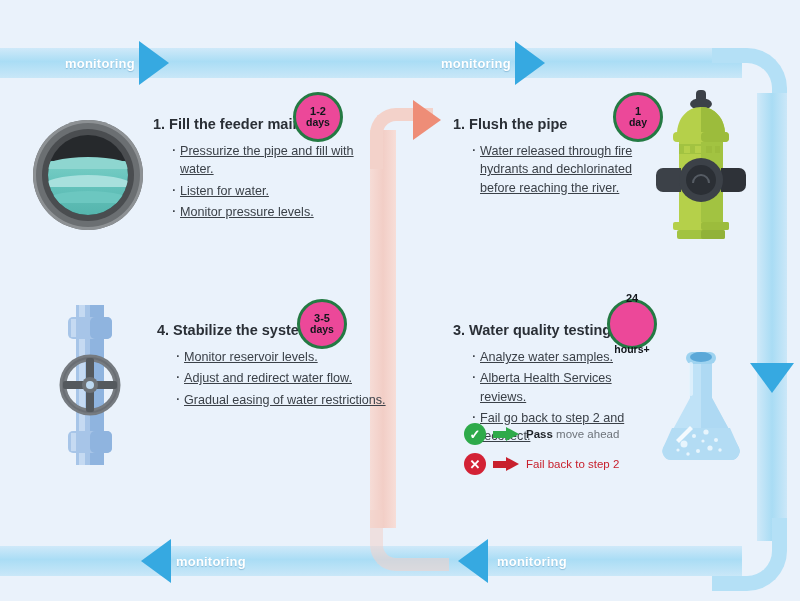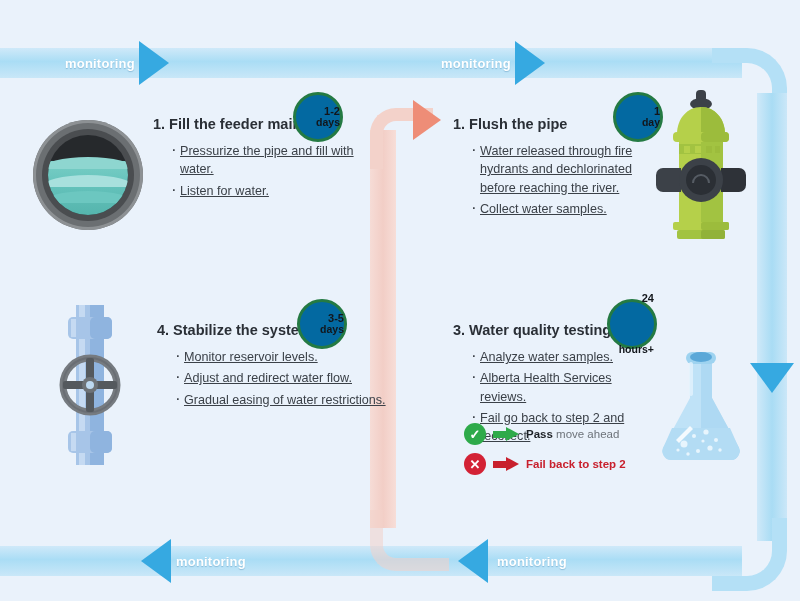--- a/index.html
+++ b/index.html
@@ -89,43 +89,43 @@
   }
   .bullets li:before{
     content:"\00B7";position:absolute;left:0;top:-1px;
     font-size:17px;line-height:1;color:#3b4148;
   }
   .bullets.wide li{max-width:178px;}
 
   
   .badge{
     position:absolute;width:44px;height:44px;border-radius:50%;
-    border:3px solid #247a43;background:#0369a1;
-    display:flex;flex-direction:column;align-items:flex-end;justify-content:center;
+    border:3px solid #247a43;background:#ec4899;
+    display:flex;flex-direction:column;align-items:center;justify-content:center;
     line-height:1.02;
   }
   .badge span{font-size:11px;font-weight:bold;color:#12161b;display:block;text-align:center;}
   .badge span.b2{font-size:10.5px;}
 
   
   .legend-row{position:absolute;display:flex;align-items:center;gap:7px;}
   .lg-circle{
     width:22px;height:22px;border-radius:50%;
     display:flex;align-items:center;justify-content:center;
     color:#fff;font-size:13px;font-weight:bold;line-height:1;
   }
   .lg-arrow{position:relative;width:26px;height:14px;}
   .lg-arrow .shaft{position:absolute;left:0;top:4px;width:14px;height:7px;}
   .lg-arrow .head{
     position:absolute;right:0;top:0;width:0;height:0;
     border-top:7px solid transparent;border-bottom:7px solid transparent;
   }
   .lg-text{font-size:11.5px;color:#6d737a;white-space:nowrap;}
   .lg-text b{color:#1d2126;}
-  .lg-text.fail{color:#c8202d;font-weight:bold;}
+  .lg-text.fail{color:#c8202d;font-weight:normal;}
 
   
   .illus{position:absolute;}
   .tunnel{
     width:110px;height:110px;border-radius:50%;
     background:#6b6f72;
     box-shadow:inset 0 0 0 3px #8d9194;
     overflow:hidden;position:relative;
   }
   .tunnel .rim{
@@ -268,32 +268,32 @@
       <circle cx="44" cy="80" r="8" fill="#6d7277"></circle>
       <circle cx="44" cy="80" r="4" fill="#bcd8f0"></circle>
     </svg>
   </div>
 
   <div class="step" style="left:153px;top:116px;">
     <div class="step-title">1. Fill the feeder main</div>
     <ul class="bullets">
       <li>Pressurize the pipe and fill with water.</li>
       <li>Listen for water.</li>
+      <li>Monitor pressure levels.</li>
     </ul>
   </div>
   <div class="badge" style="left:293px;top:92px;">
     <span>1-2</span>
     <span class="b2">days</span>
   </div>
 
   <div class="step" style="left:453px;top:116px;">
     <div class="step-title">1. Flush the pipe</div>
     <ul class="bullets wide">
       <li>Water released through fire hydrants and dechlorinated before reaching the river.</li>
-      <li>Collect water samples.</li>
     </ul>
   </div>
   <div class="badge" style="left:613px;top:92px;">
     <span>1</span>
     <span class="b2">day</span>
   </div>
 
   <div class="step" style="left:453px;top:322px;">
     <div class="step-title">3. Water quality testing</div>
     <ul class="bullets wide">

